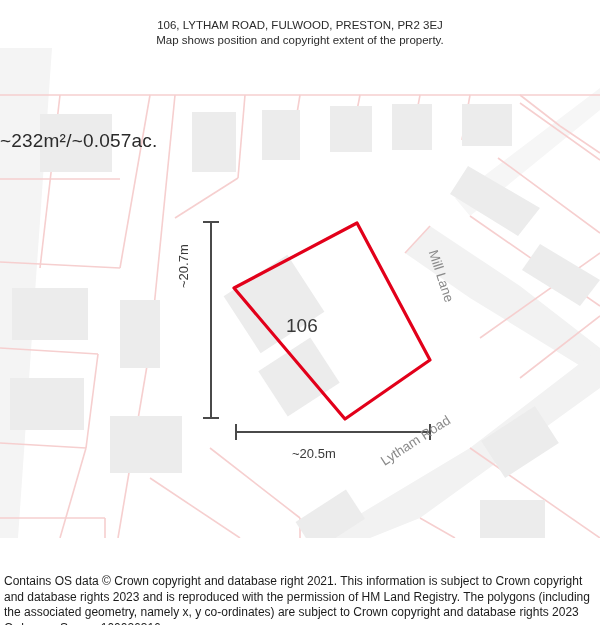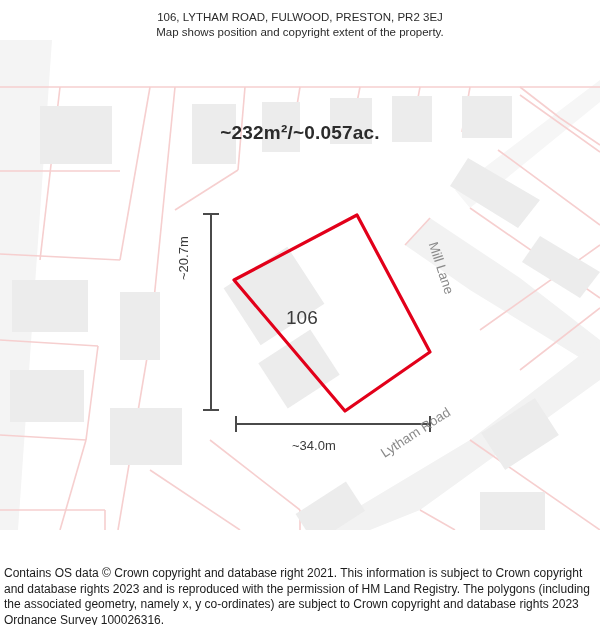--- a/index.html
+++ b/index.html
@@ -8,21 +8,21 @@
   }
   body {
     width: 600px;
     height: 625px;
     background: #ffffff;
     font-family: "Liberation Sans", sans-serif;
     color: #000;
     overflow: hidden;
   }
   .header {
-    padding-top: 10px;
+    padding-top: 18px;
     text-align: center;
   }
   .header .title {
     font-size: 11.5px;
     color: #2b2b2b;
     line-height: 15px;
   }
   .header .subtitle {
     font-size: 11.5px;
     color: #2b2b2b;
@@ -38,25 +38,23 @@
   .map-svg {
     position: absolute;
     left: 0;
     top: 0;
   }
   .area-label {
     position: absolute;
     left: 0;
     right: 0;
     top: 82px;
-    text-align: center;
     font-size: 19px;
     color: #2b2b2b;
     letter-spacing: 0.2px;
-    font-weight: bold;
   }
   .house-number {
     position: absolute;
     left: 286px;
     top: 267px;
     font-size: 19px;
     color: #3a3a3a;
   }
   .dim-v {
     position: absolute;
@@ -189,18 +187,18 @@
     <g stroke="#4a4a4a" stroke-width="2">
       <line x1="236" y1="384" x2="430" y2="384"></line>
       <line x1="236" y1="376" x2="236" y2="392"></line>
       <line x1="430" y1="376" x2="430" y2="392"></line>
     </g>
   </svg>
 
   <div class="area-label">~232m²/~0.057ac.</div>
   <div class="house-number">106</div>
   <div class="dim-v">~20.7m</div>
-  <div class="dim-h">~34.0m</div>
+  <div class="dim-h">~20.5m</div>
   <div class="road-label road-mill">Mill Lane</div>
   <div class="road-label road-lytham">Lytham Road</div>
 </div>
 
 <div class="footer">Contains OS data © Crown copyright and database right 2021. This information is subject to Crown copyright and database rights 2023 and is reproduced with the permission of HM Land Registry. The polygons (including the associated geometry, namely x, y co-ordinates) are subject to Crown copyright and database rights 2023 Ordnance Survey 100026316.</div>
 
 </body></html>

